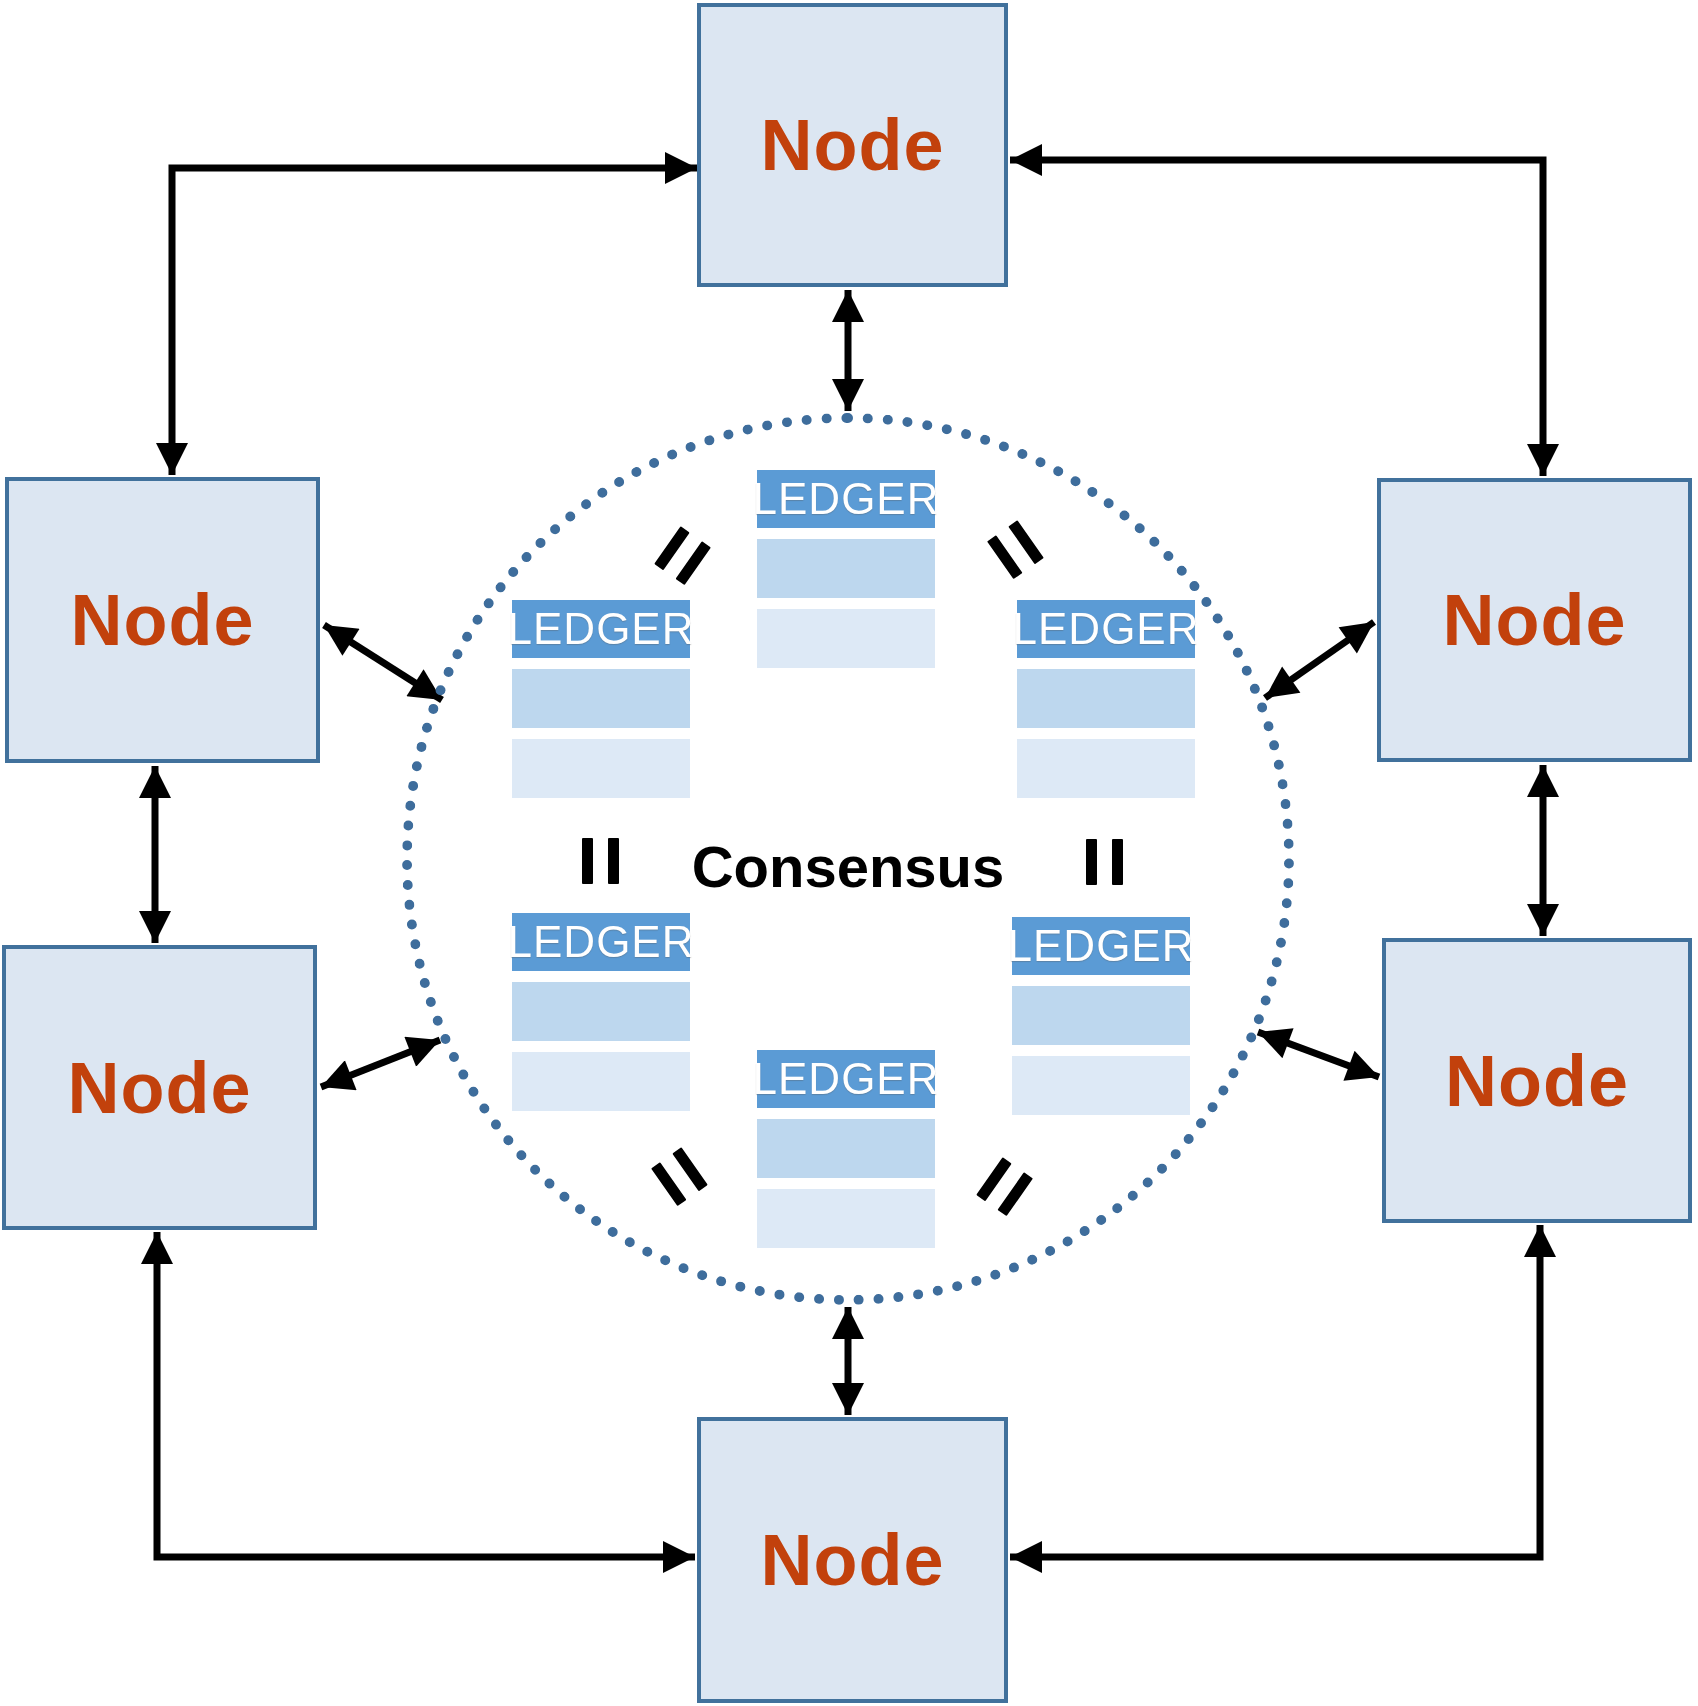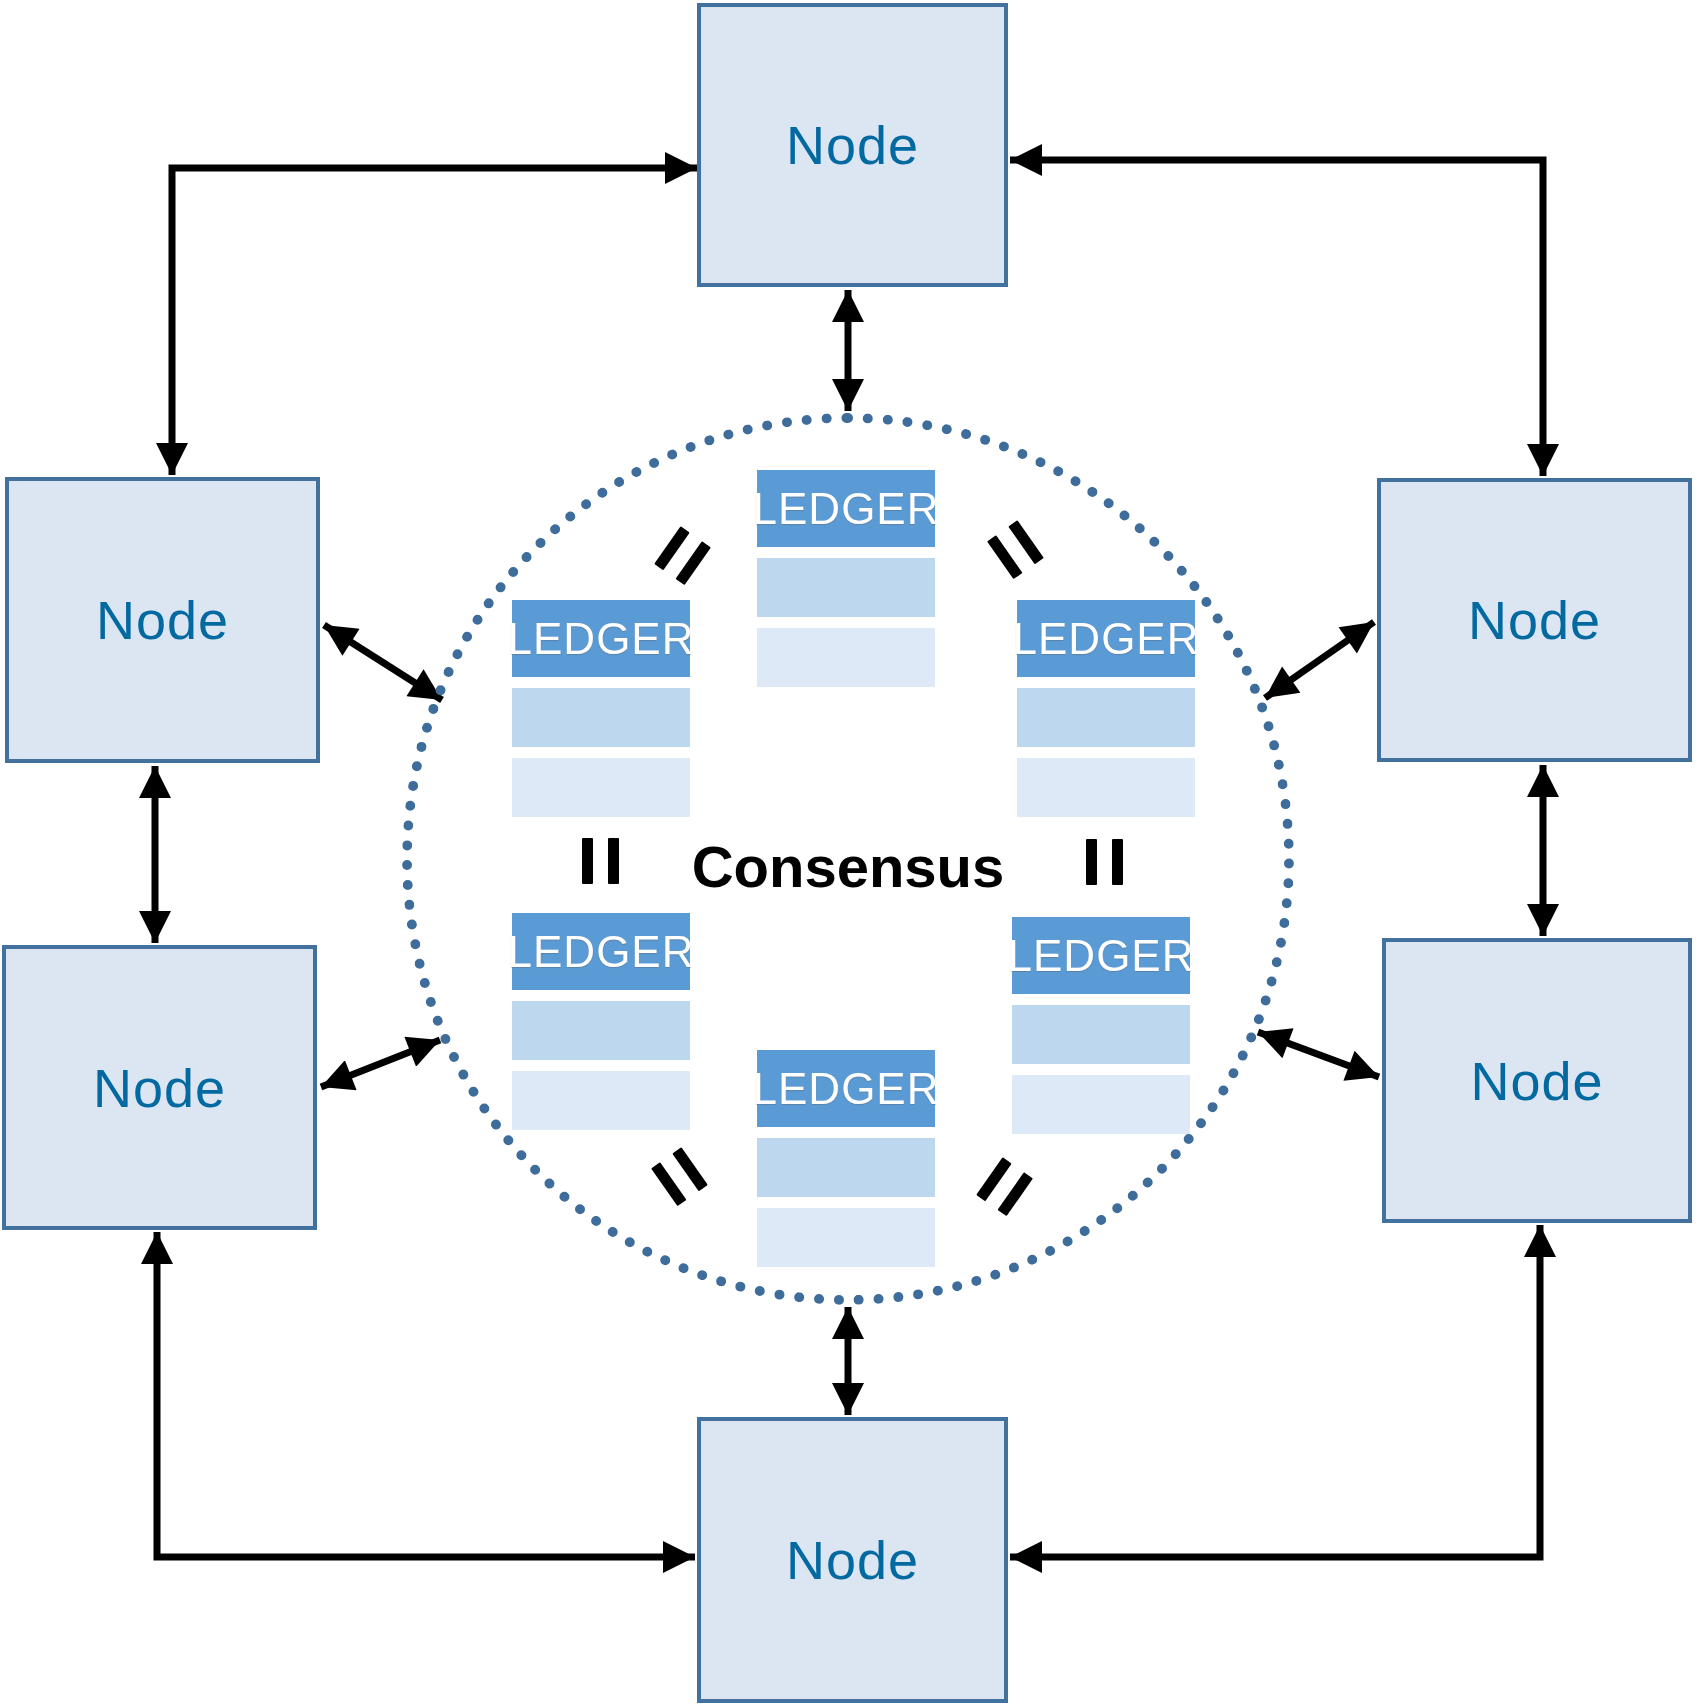--- a/index.html
+++ b/index.html
@@ -7,38 +7,38 @@
     position:relative; width:1698px; height:1706px; overflow:hidden;
     background:#ffffff; font-family:"Liberation Sans", sans-serif;
   }
   .arrow-layer { position:absolute; left:0; top:0; width:1698px; height:1706px; }
 
   
   .node {
     position:absolute; background:#dce6f2; border:4px solid #41719c;
     display:flex; align-items:center; justify-content:center; box-sizing:border-box;
   }
-  .node span { font-size:54px; font-weight:normal; color:#0369a1; letter-spacing:1px; }
+  .node span { font-size:72px; font-weight:bold; color:#c2410c; letter-spacing:1px; }
   .node-top        { left:697px;  top:3px;    width:311px; height:284px; }
   .node-left-upper { left:5px;    top:477px;  width:315px; height:286px; }
   .node-right-upper{ left:1377px; top:478px;  width:315px; height:284px; }
   .node-left-lower { left:2px;    top:945px;  width:315px; height:285px; }
   .node-right-lower{ left:1382px; top:938px;  width:310px; height:285px; }
   .node-bottom     { left:697px;  top:1417px; width:311px; height:286px; }
 
   
   .consensus-circle {
     position:absolute; left:402px; top:413px; width:892px; height:892px;
     border:10px dotted #3e6d9c; border-radius:50%; box-sizing:border-box;
   }
 
   
   .ledger { position:absolute; width:178px; }
   .ledger-header {
-    width:178px; height:77px; background:#5b9bd5; color:#ffffff;
+    width:178px; height:58px; background:#5b9bd5; color:#ffffff;
     font-size:44px; display:flex; align-items:center; justify-content:center;
     letter-spacing:1px; text-shadow:0 1px 1px rgba(90,90,90,.35);
   }
   .ledger-row { width:178px; height:59px; margin-top:11px; }
   .row-mid   { background:#bdd7ee; }
   .row-light { background:#dde9f6; }
   .ledger-top-center   { left:757px;  top:470px;  }
   .ledger-upper-left   { left:512px;  top:600px;  }
   .ledger-upper-right  { left:1017px; top:600px;  }
   .ledger-lower-left   { left:512px;  top:913px;  }

